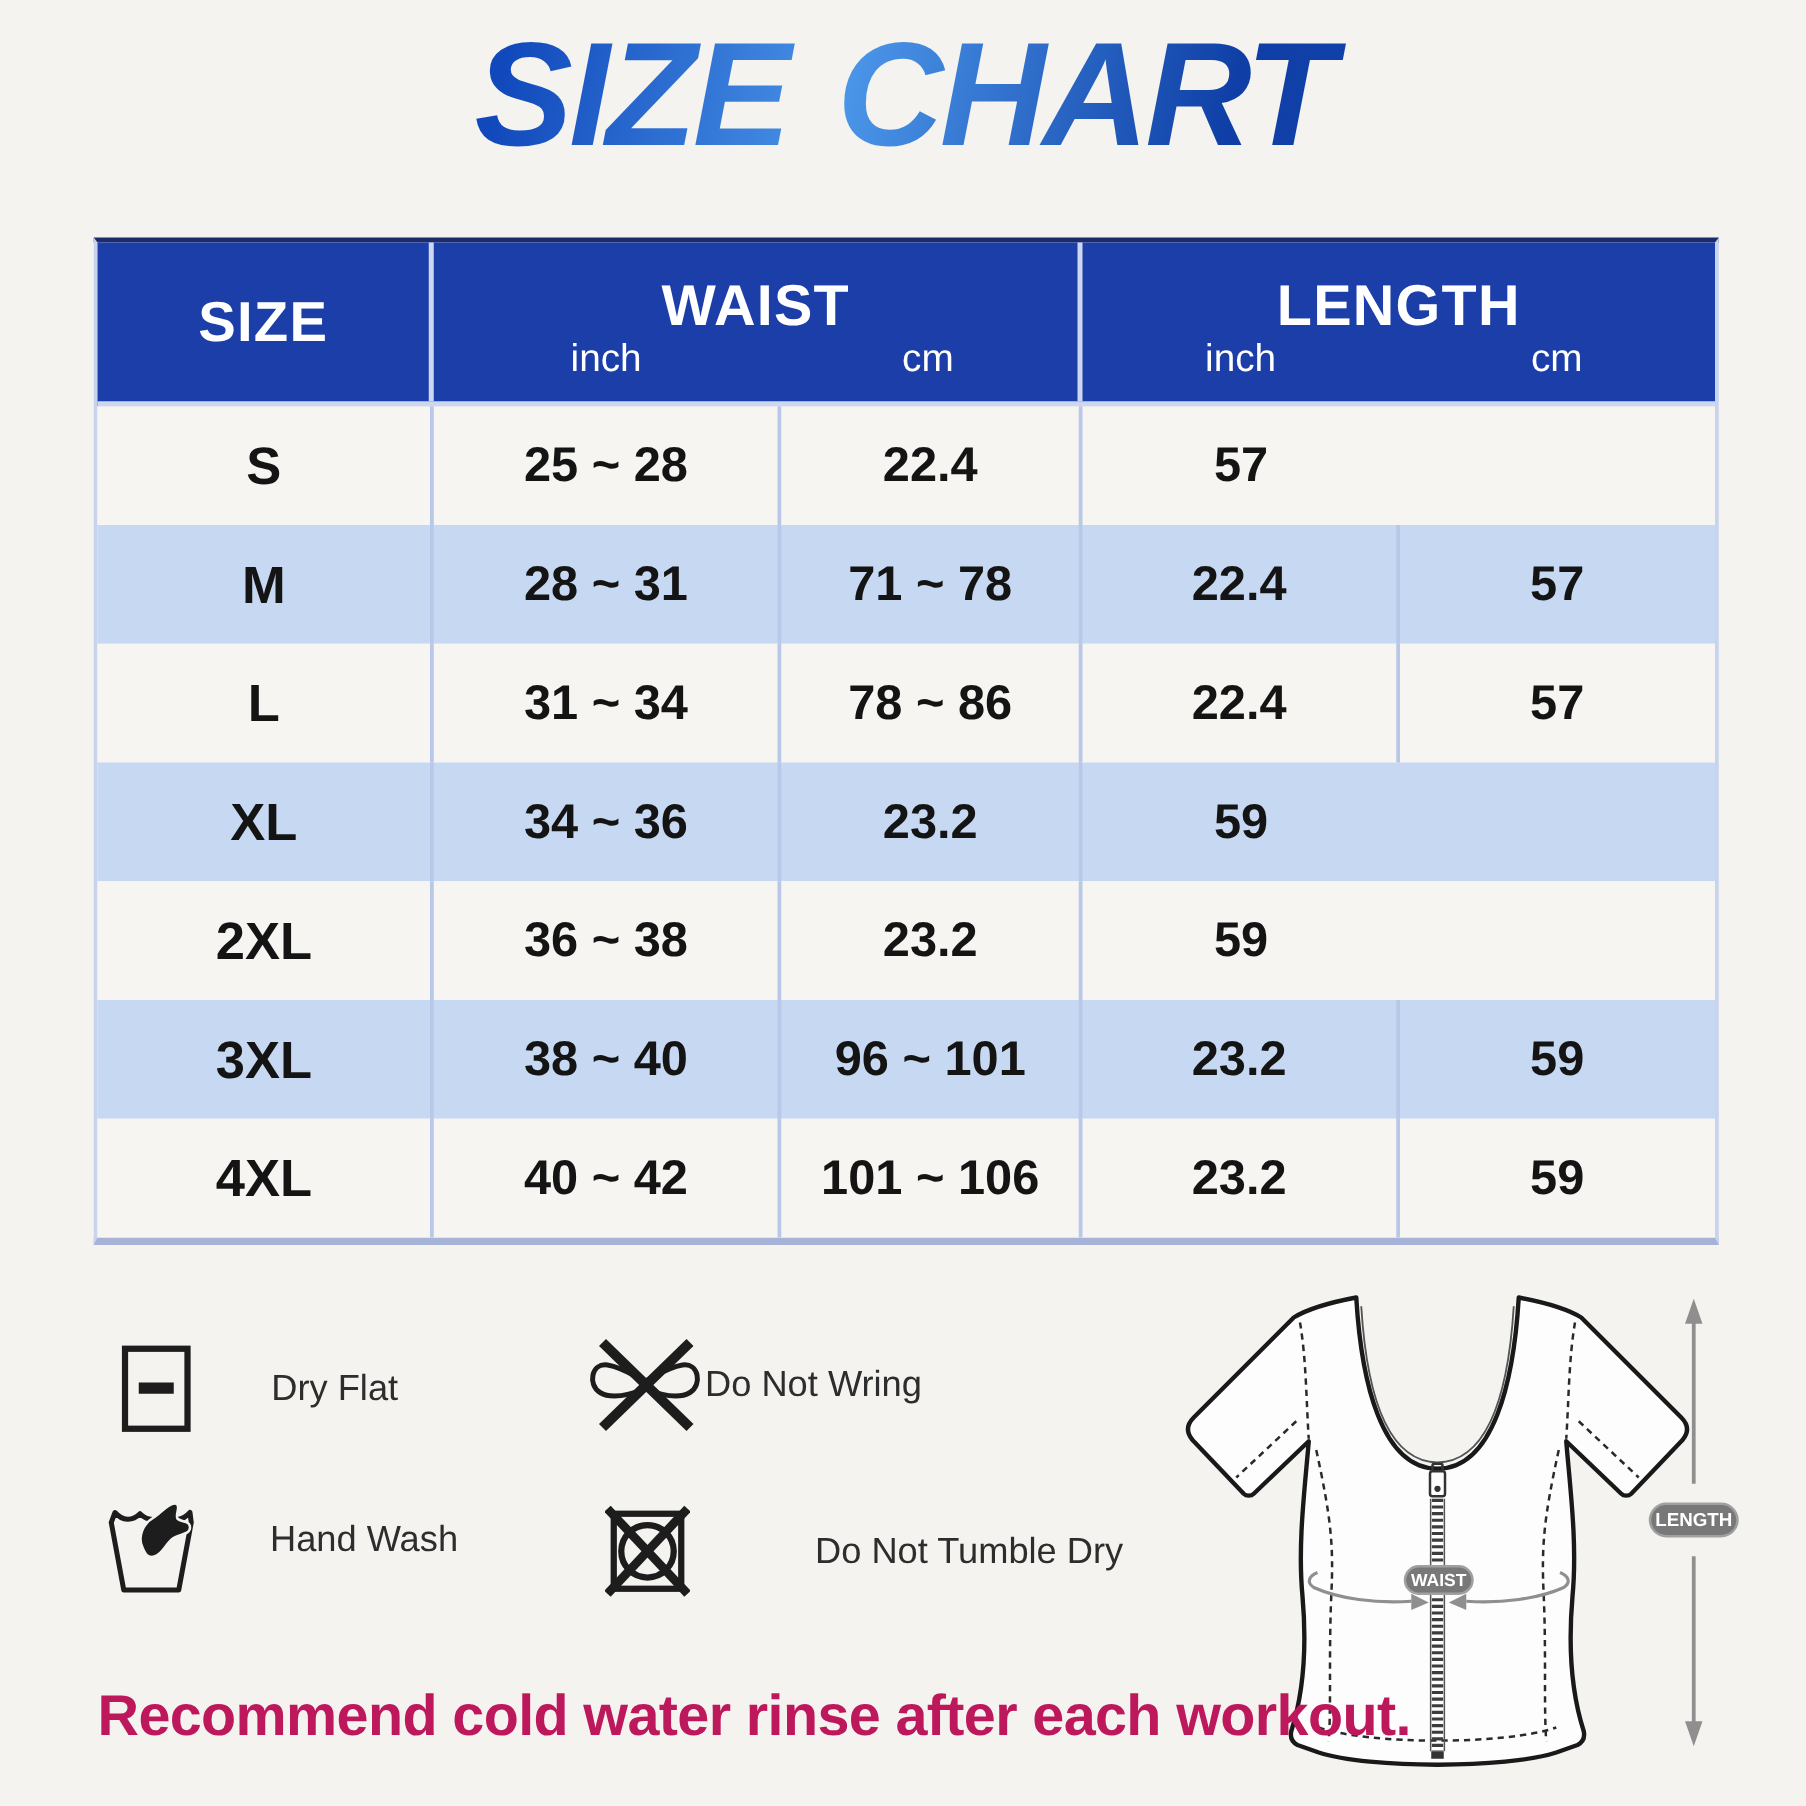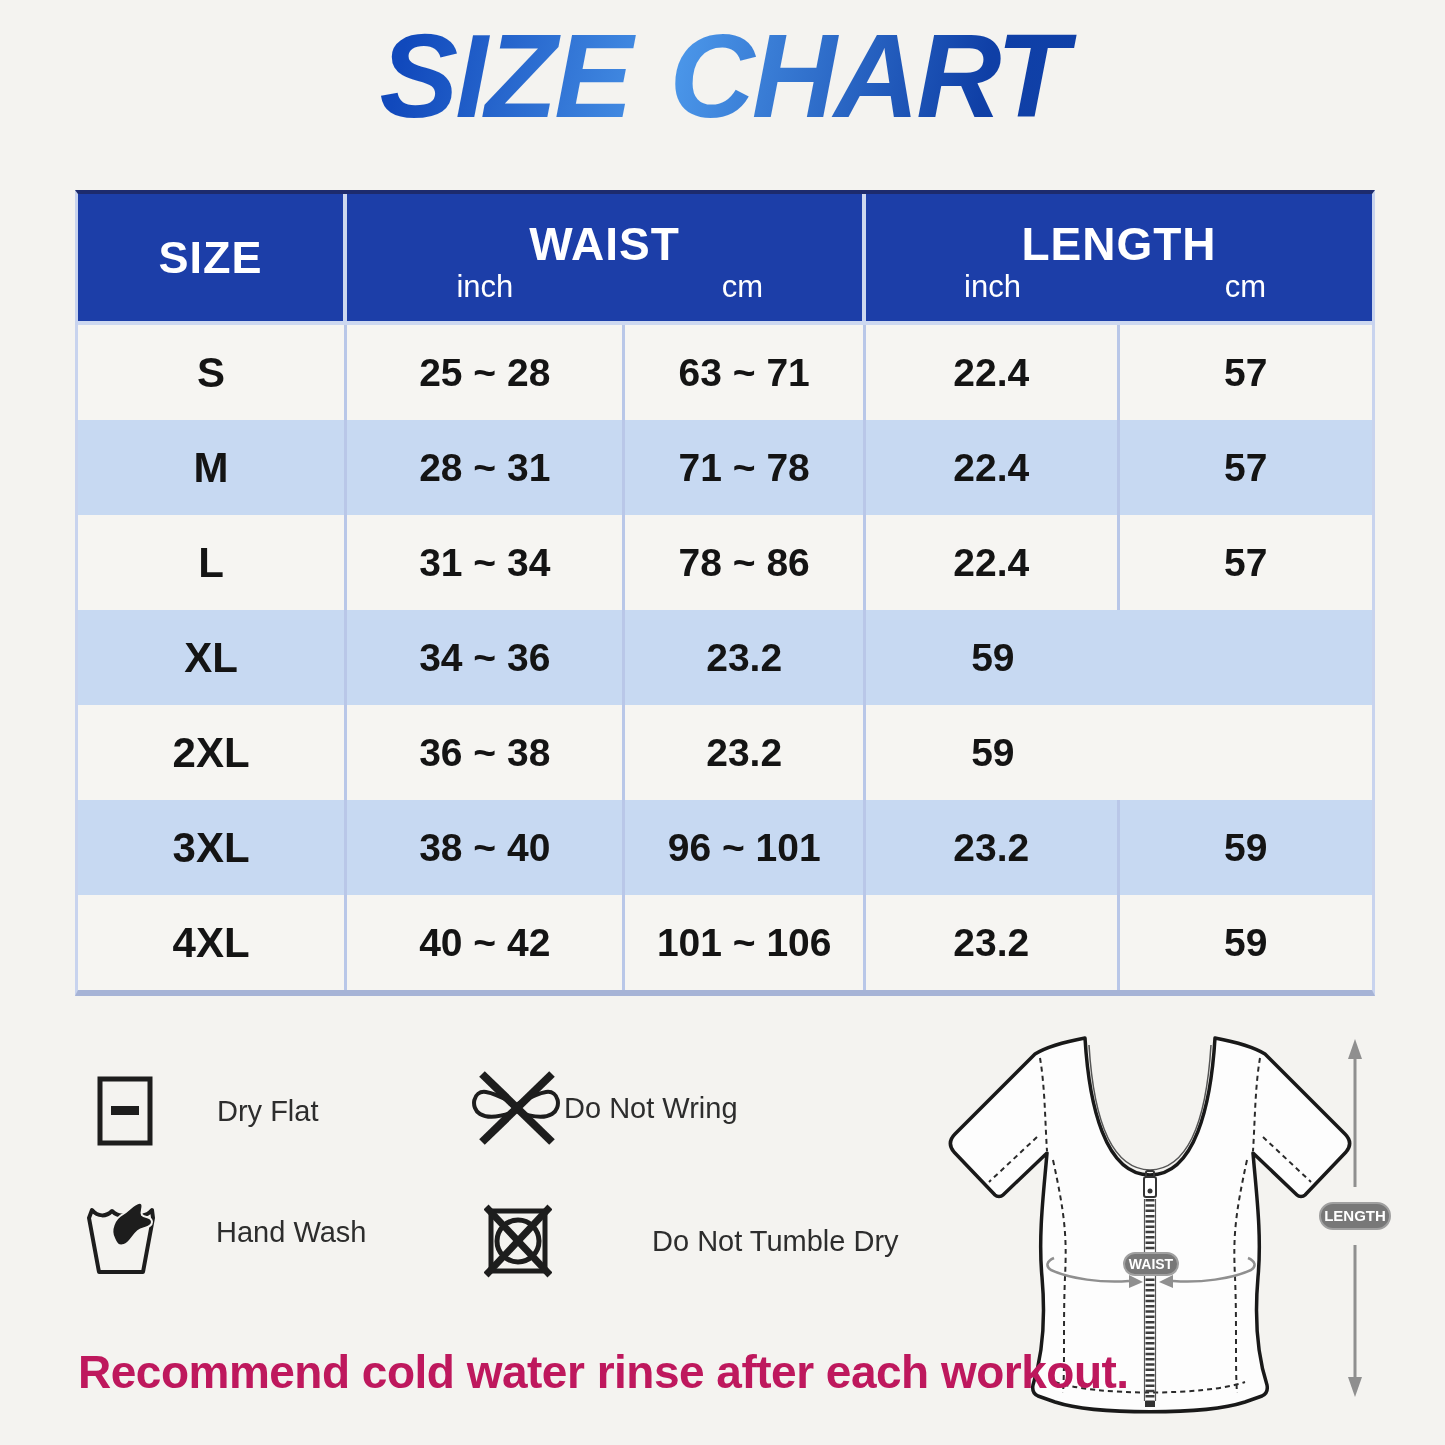--- a/index.html
+++ b/index.html
@@ -111,21 +111,20 @@
           <span class="u2">cm</span>
         </div>
       </div>
     </div>
   </div>
 
   <div class="tbody">
     <div class="tr">
       <div class="td td-size">S</div>
       <div class="td">25 ~ 28</div>
-      <div class="td">63 ~ 71</div>
       <div class="td">22.4</div>
       <div class="td">57</div>
     </div>
     <div class="tr">
       <div class="td td-size">M</div>
       <div class="td">28 ~ 31</div>
       <div class="td">71 ~ 78</div>
       <div class="td">22.4</div>
       <div class="td">57</div>
     </div>

